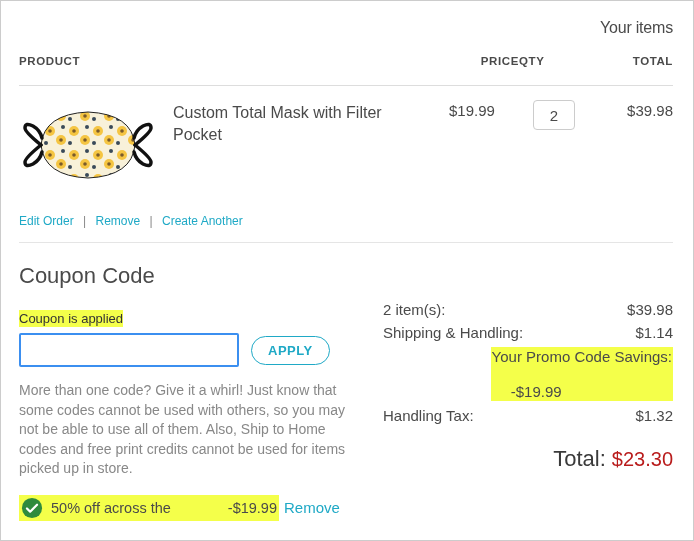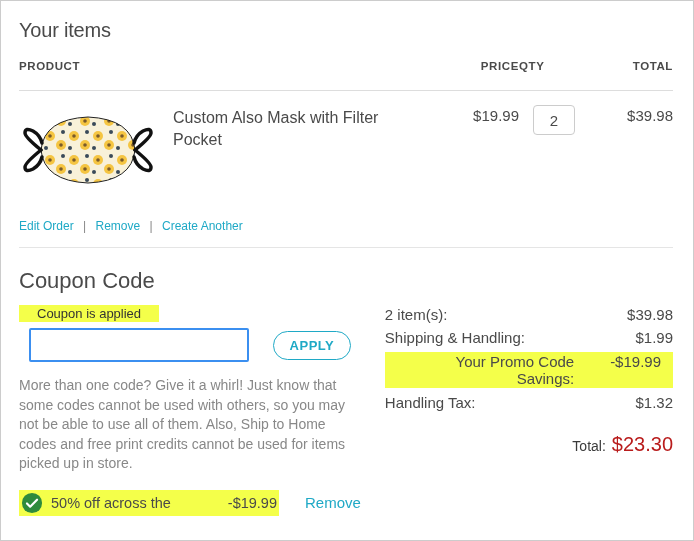--- a/index.html
+++ b/index.html
@@ -12,25 +12,26 @@
   }
   .panel {
     width: 694px;
     height: 541px;
     border: 1px solid #ccc;
     padding: 14px 20px 14px 18px;
     position: relative;
     overflow: hidden;
   }
   .title {
-    font-size: 20px;
+    font-size: 16px;
     font-weight: 400;
     color: #4a4a4a;
     margin: 4px 0 18px 0;
     letter-spacing: -0.2px;
+    text-align: right;
   }
   .table-head {
     display: flex;
     align-items: flex-end;
     border-bottom: 1px solid #ddd;
     padding-bottom: 18px;
     font-size: 11.5px;
     letter-spacing: 0.6px;
     font-weight: 700;
     color: #4a4a4a;
@@ -56,21 +57,21 @@
   }
   .prod-name {
     font-size: 16px;
     color: #4a4a4a;
     line-height: 1.35;
     padding-top: 2px;
     max-width: 220px;
   }
   .price-cell {
     flex: 0 0 70px;
-    text-align: right;
+    text-align: left;
     font-size: 15px;
     color: #4a4a4a;
     padding-top: 2px;
   }
   .qty-cell {
     flex: 0 0 70px;
     text-align: center;
     padding-top: 0;
   }
   .qty-input {
@@ -111,36 +112,35 @@
   .lower {
     display: flex;
     gap: 24px;
   }
   .coupon-side {
     flex: 0 0 340px;
   }
   .coupon-title {
     font-size: 22px;
     color: #4a4a4a;
-    margin: 0 0 10px 0;
+    margin: 0 0 20px 0;
   }
   .hl {
     background: #f4ff4a;
     display: inline-block;
   }
   .coupon-applied {
     font-size: 13px;
-    padding: 1px 18px;
+    padding: 1px 0;
   }
   .coupon-input-row {
     display: flex;
     align-items: center;
-    gap: 24px;
+    gap: 12px;
     margin-top: 6px;
-    justify-content: center;
   }
   .coupon-input {
     width: 220px;
     height: 34px;
     border: 2px solid #3b8ff0;
     border-radius: 2px;
     background: #fff;
     padding: 0 8px;
     font-size: 14px;
   }
@@ -158,21 +158,21 @@
   .help-text {
     font-size: 14px;
     color: #888;
     line-height: 1.4;
     margin-top: 14px;
     max-width: 330px;
   }
   .applied-row {
     display: flex;
     align-items: center;
-    gap: 26px;
+    gap: 5px;
     margin-top: 16px;
   }
   .applied-hl {
     display: flex;
     align-items: center;
     gap: 8px;
     background: #f4ff4a;
     padding: 2px 2px;
     width: 260px;
   }
@@ -213,33 +213,34 @@
     margin-bottom: 6px;
   }
   .sum-label { text-align: right; }
   .sum-val { width: 70px; text-align: right; }
   .sum-row.hl-row .sum-label,
   .sum-row.hl-row .sum-val {
     background: #f4ff4a;
   }
   .sum-row.hl-row {
     background: #f4ff4a;
-    padding: 1px 12px;
+    padding: 1px 1px;
     margin-left: auto;
     width: fit-content;
+    flex-direction: column;
   }
   .grand {
     display: flex;
     justify-content: flex-end;
     align-items: baseline;
     gap: 6px;
     margin-top: 22px;
   }
   .grand-label {
-    font-size: 14px;
+    font-size: 22px;
     color: #3a3a3a;
   }
   .grand-val {
     font-size: 20px;
     color: #b91c1c;
   }
 </style>
 </head>
 <body>
 
@@ -267,21 +268,21 @@
             <circle cx="20" cy="3" r="2" fill="#3a4a5a"></circle>
             <circle cx="3" cy="19" r="2" fill="#3a4a5a"></circle>
           </pattern>
         </defs>
         <path d="M 22 45 Q 25 14 69 12 Q 113 14 116 45 Q 113 76 69 78 Q 25 76 22 45 Z" fill="url(#flw)" stroke="#222" stroke-width="1"></path>
         <path d="M 22 45 Q 6 32 6 28 Q 6 22 14 26 Q 21 30 23 38" fill="none" stroke="#111" stroke-width="3.5" stroke-linecap="round"></path>
         <path d="M 22 45 Q 6 58 6 62 Q 6 68 14 64 Q 21 60 23 52" fill="none" stroke="#111" stroke-width="3.5" stroke-linecap="round"></path>
         <path d="M 116 45 Q 132 32 132 28 Q 132 22 124 26 Q 117 30 115 38" fill="none" stroke="#111" stroke-width="3.5" stroke-linecap="round"></path>
         <path d="M 116 45 Q 132 58 132 62 Q 132 68 124 64 Q 117 60 115 52" fill="none" stroke="#111" stroke-width="3.5" stroke-linecap="round"></path>
       </svg>
-      <div class="prod-name">Custom Also Mask with Filter Pocket</div>
+      <div class="prod-name">Custom Total Mask with Filter Pocket</div>
     </div>
     <div class="price-cell">$19.99</div>
     <div class="qty-cell">
       <input class="qty-input" type="text" value="2" style="">
     </div>
     <div class="total-cell">$39.98</div>
   </div>
 
   <div class="actions">
     <a>Edit Order</a>
@@ -317,21 +318,21 @@
       </div>
     </div>
 
     <div class="summary-side">
       <div class="sum-row">
         <span class="sum-label">2 item(s):</span>
         <span class="sum-val">$39.98</span>
       </div>
       <div class="sum-row">
         <span class="sum-label">Shipping &amp; Handling:</span>
-        <span class="sum-val">$1.99</span>
+        <span class="sum-val">$1.14</span>
       </div>
       <div class="sum-row hl-row">
         <span class="sum-label">Your Promo Code Savings:</span>
         <span class="sum-val">-$19.99</span>
       </div>
       <div class="sum-row">
         <span class="sum-label">Handling Tax:</span>
         <span class="sum-val">$1.32</span>
       </div>
       <div class="grand">

